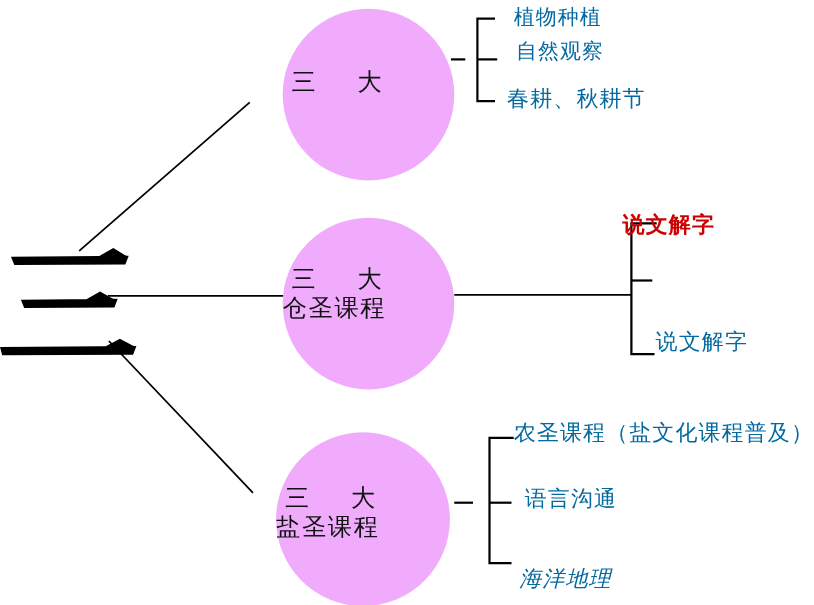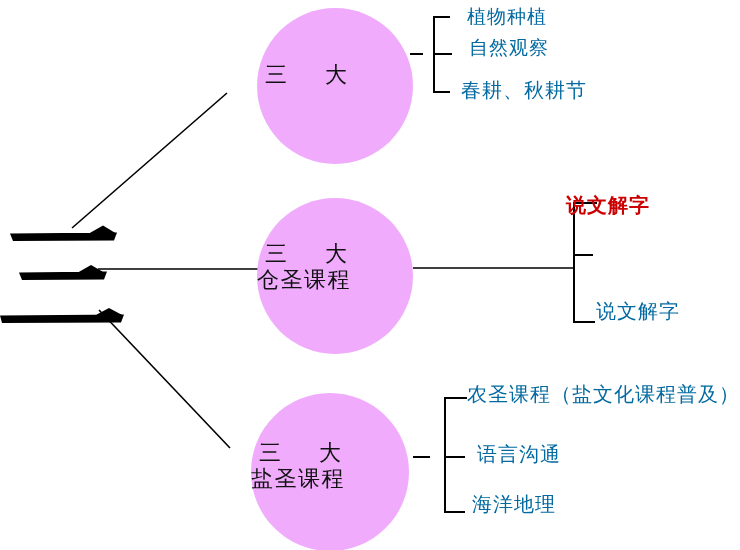--- a/index.html
+++ b/index.html
@@ -99,15 +99,15 @@
 
   <div class="leaf small" style="left:467px; top:7px;">植物种植</div>
   <div class="leaf small" style="left:469px; top:38px;">自然观察</div>
   <div class="leaf" style="left:461px; top:80px;">春耕、秋耕节</div>
 
   <div class="leaf highlight" style="left:566px; top:195px;">说文解字</div>
   <div class="leaf" style="left:596px; top:301px;">说文解字</div>
 
   <div class="leaf" style="left:467px; top:384px;">农圣课程（盐文化课程普及）</div>
   <div class="leaf" style="left:477px; top:444px;">语言沟通</div>
-  <div class="leaf" style="left:472px; top:494px;">海洋地理</div>
+  <div class="leaf" style="left:472px; top:517px;font-style:italic;">海洋地理</div>
 
 </div>
 
 </body></html>

